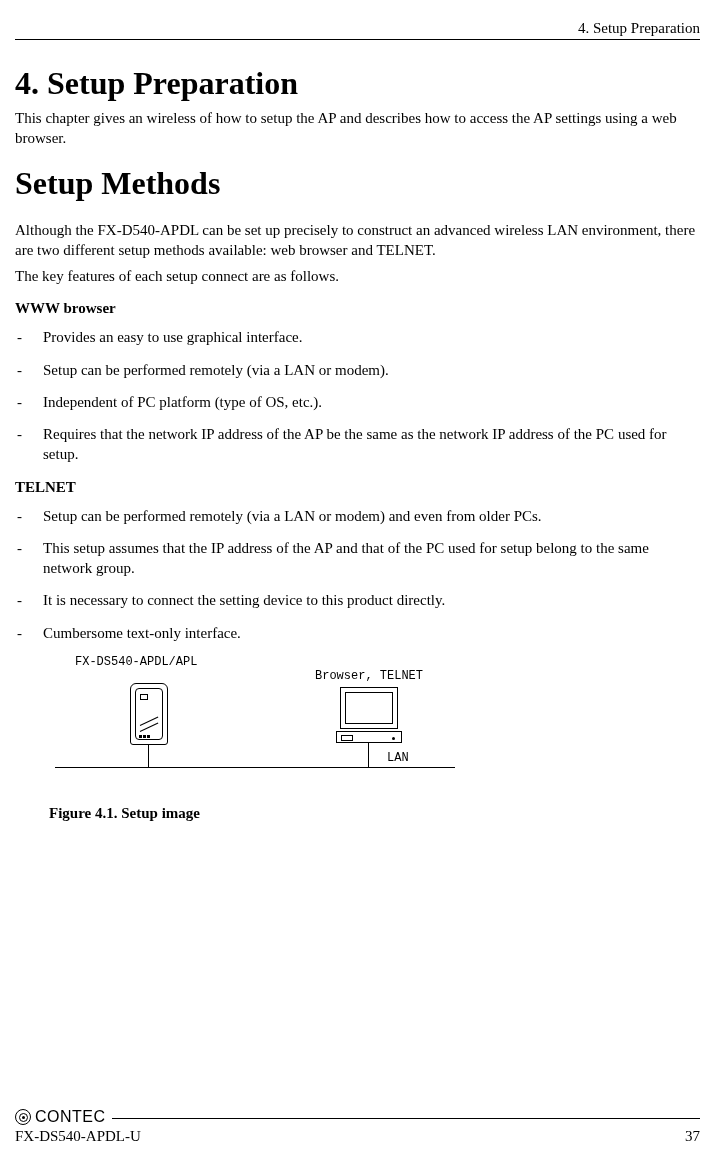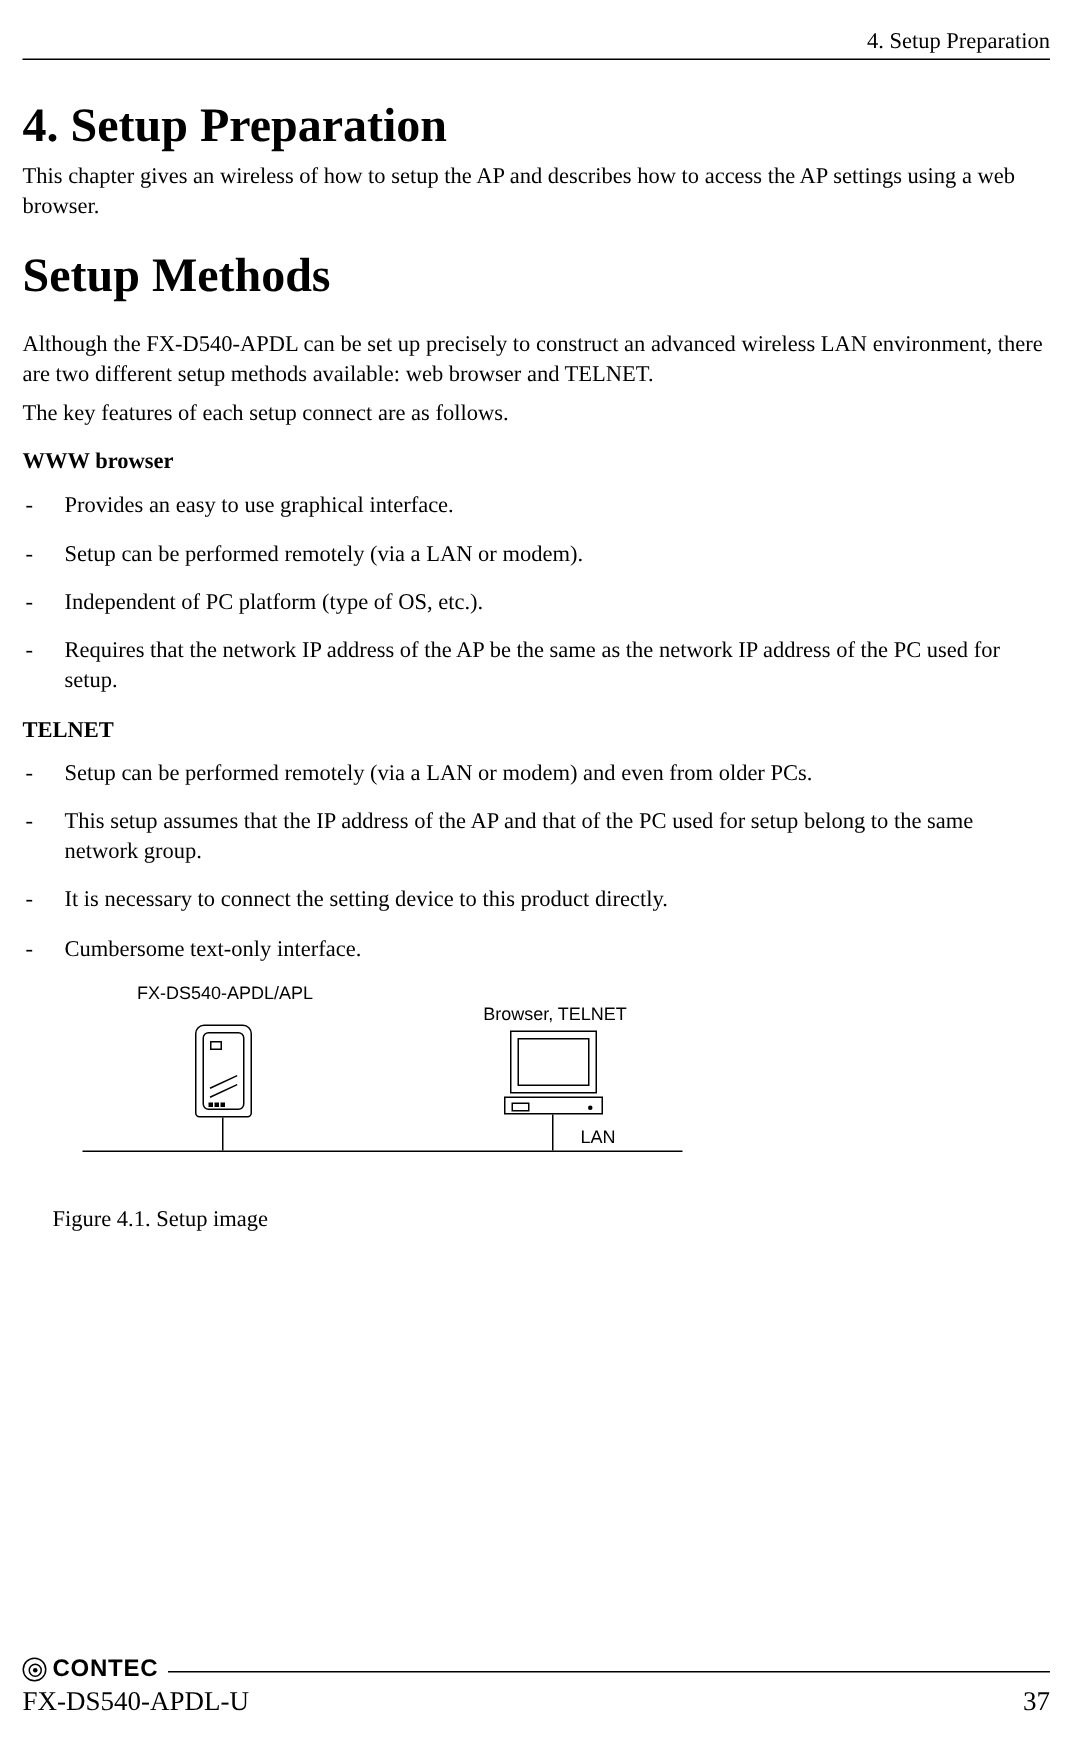--- a/index.html
+++ b/index.html
@@ -60,23 +60,24 @@
     padding-left: 2px;
   }
   ul.dash li .txt {
     flex: 1;
   }
   .figure-wrap {
     margin-top: 8px;
     margin-left: 20px;
   }
   .figure-caption {
-    font-weight: normal;
+    font-weight: bold;
     font-size: 15px;
     margin-top: 20px;
+    margin-left: 14px;
   }
   .footer {
     position: absolute;
     left: 15px;
     right: 15px;
     bottom: 18px;
   }
   .footer-line {
     display: flex;
     align-items: center;
@@ -86,21 +87,21 @@
     flex: 1;
     border-top: 1px solid #000;
     height: 0;
     margin-top: 2px;
   }
   .footer-logo {
     display: flex;
     align-items: center;
     gap: 4px;
     font-family: Arial, Helvetica, sans-serif;
-    font-weight: bold;
+    font-weight: normal;
     font-size: 16px;
     letter-spacing: 0.5px;
   }
   .footer-logo .circ {
     width: 16px; height: 16px;
     border: 1.5px solid #000;
     border-radius: 50%;
     display: flex; align-items: center; justify-content: center;
   }
   .footer-logo .circ .inner {
@@ -108,34 +109,33 @@
     border: 1.5px solid #000;
     border-radius: 50%;
     display:flex;align-items:center;justify-content:center;
   }
   .footer-logo .circ .inner .dot {
     width:3px;height:3px;background:#000;border-radius:50%;
   }
   .footer-bottom {
     display: flex;
     justify-content: space-between;
-    font-size: 18px;
+    font-size: 15px;
     margin-top: 2px;
   }
   
   .diagram {
     position: relative;
     height: 130px;
     width: 430px;
   }
   .diag-label {
     position: absolute;
-    font-family: Liberation Sans, sans-serif;
+    font-family: Liberation Mono, monospace;
     font-size: 12px;
-    text-align: center;
   }
   .ap-box {
     position: absolute;
     left: 95px; top: 28px;
     width: 38px; height: 62px;
     border: 1.5px solid #000;
     border-radius: 6px 6px 3px 3px;
     background: #fff;
   }
   .ap-box::before {

